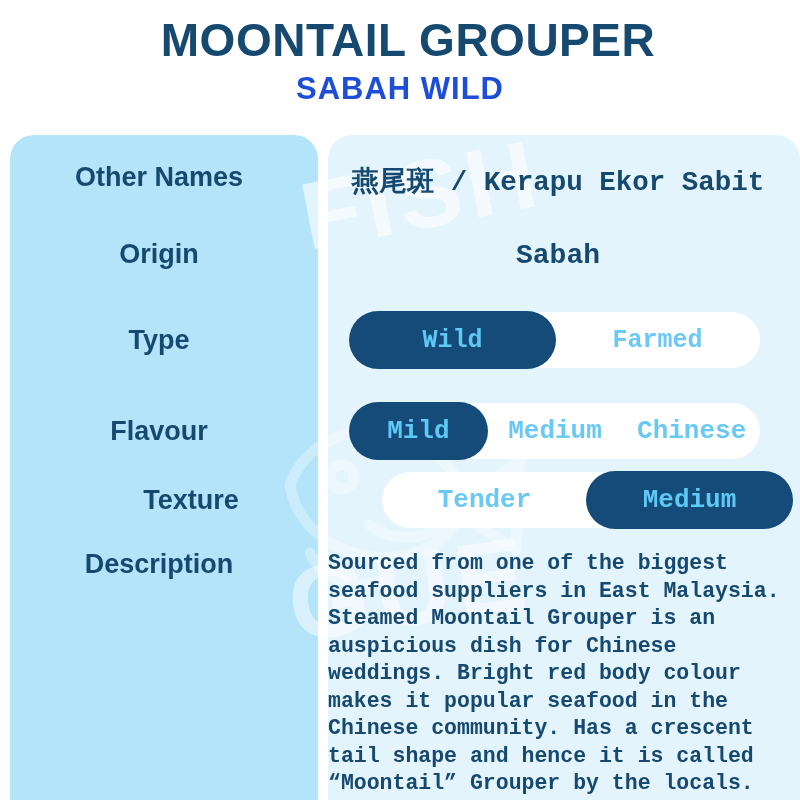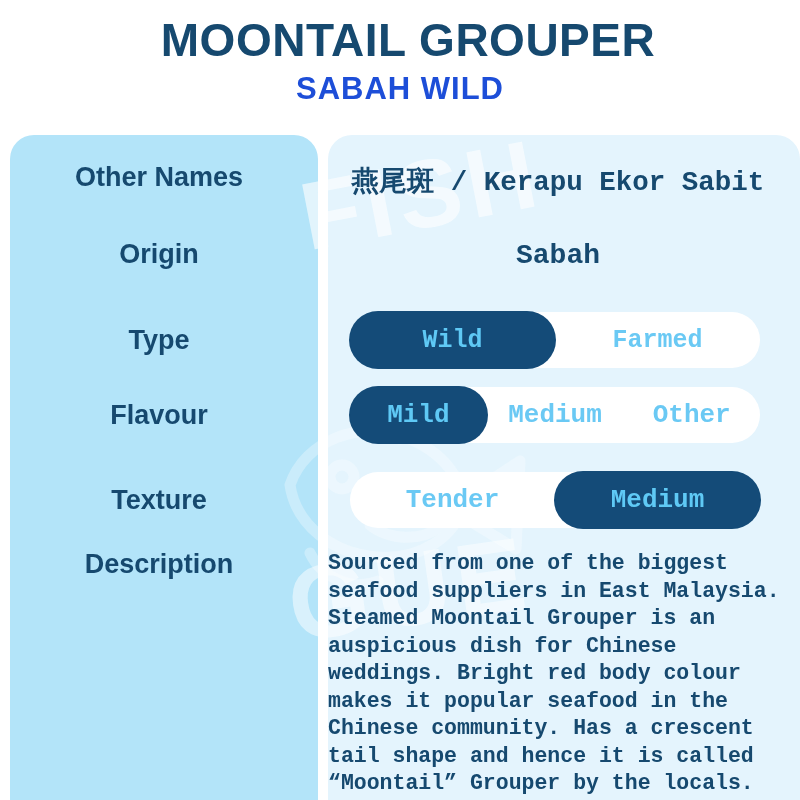--- a/index.html
+++ b/index.html
@@ -239,33 +239,33 @@
     <div class="row" style="top:177px;">
       <div class="row-label" style="padding-top:14px;">Type</div>
       <div class="row-value">
         <div class="seg-track">
           <div class="seg selected">Wild</div>
           <div class="seg">Farmed</div>
         </div>
       </div>
     </div>
 
-    <div class="row" style="top:252px;">
+    <div class="row" style="top:268px;">
       <div class="row-label" style="padding-top:14px;">Flavour</div>
       <div class="row-value">
         <div class="seg-track">
           <div class="seg seg-2 selected">Mild</div>
           <div class="seg seg-2">Medium</div>
-          <div class="seg seg-2">Other</div>
+          <div class="seg seg-2">Chinese</div>
         </div>
       </div>
     </div>
 
     <div class="row" style="top:337px;">
-      <div class="row-label" style="padding-top:14px;">Texture</div>
+      <div class="row-label" style="padding-top:14px;margin-left:32px;">Texture</div>
       <div class="row-value">
         <div class="seg-track">
           <div class="seg seg-2">Tender</div>
           <div class="seg seg-2 selected">Medium</div>
         </div>
       </div>
     </div>
 
     <div class="row desc-row" style="top:415px;">
       <div class="row-label">Description</div>

